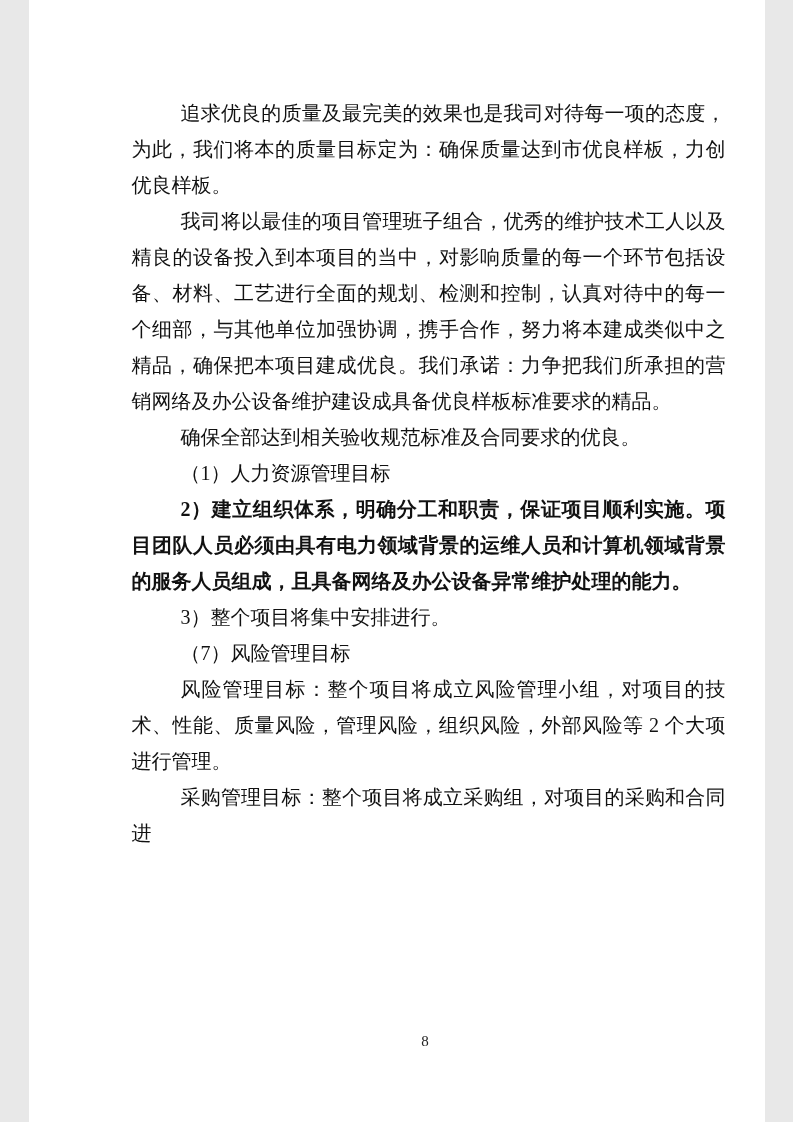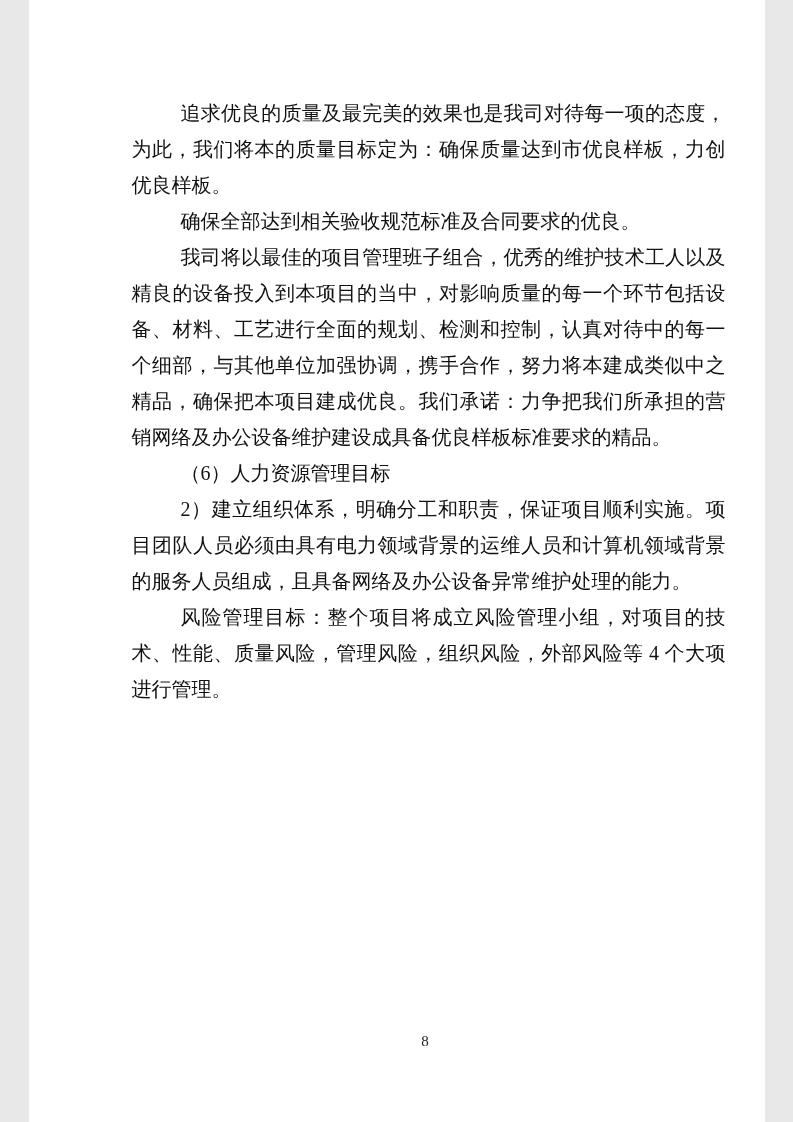--- a/index.html
+++ b/index.html
@@ -26,42 +26,45 @@
   p.para {
     margin: 0;
     padding: 0;
     font-size: 20px;
     line-height: 36px;
     text-align: justify;
     text-indent: 49px;
     word-break: break-all;
   }
   p.para.bold {
-    font-weight: 400;
+    font-weight: 700;
   }
   .footer {
     position: absolute;
     left: 0;
     top: 1032px;
     width: 793px;
     text-align: center;
   }
   .page-number {
     font-size: 15px;
     color: #222222;
   }
 </style>
 </head>
 <body>
 
 <div class="page">
   <div class="content">
     <p class="para">追求优良的质量及最完美的效果也是我司对待每一项的态度，为此，我们将本的质量目标定为：确保质量达到市优良样板，力创优良样板。</p>
+    <p class="para">我司将以最佳的项目管理班子组合，优秀的维护技术工人以及精良的设备投入到本项目的当中，对影响质量的每一个环节包括设备、材料、工艺进行全面的规划、检测和控制，认真对待中的每一个细部，与其他单位加强协调，携手合作，努力将本建成类似中之精品，确保把本项目建成优良。我们承诺：力争把我们所承担的营销网络及办公设备维护建设成具备优良样板标准要求的精品。</p>
     <p class="para">确保全部达到相关验收规范标准及合同要求的优良。</p>
-    <p class="para">我司将以最佳的项目管理班子组合，优秀的维护技术工人以及精良的设备投入到本项目的当中，对影响质量的每一个环节包括设备、材料、工艺进行全面的规划、检测和控制，认真对待中的每一个细部，与其他单位加强协调，携手合作，努力将本建成类似中之精品，确保把本项目建成优良。我们承诺：力争把我们所承担的营销网络及办公设备维护建设成具备优良样板标准要求的精品。</p>
-    <p class="para">（6）人力资源管理目标</p>
+    <p class="para">（1）人力资源管理目标</p>
     <p class="para bold">2）建立组织体系，明确分工和职责，保证项目顺利实施。项目团队人员必须由具有电力领域背景的运维人员和计算机领域背景的服务人员组成，且具备网络及办公设备异常维护处理的能力。</p>
-    <p class="para">风险管理目标：整个项目将成立风险管理小组，对项目的技术、性能、质量风险，管理风险，组织风险，外部风险等 4 个大项进行管理。</p>
+    <p class="para">3）整个项目将集中安排进行。</p>
+    <p class="para">（7）风险管理目标</p>
+    <p class="para">风险管理目标：整个项目将成立风险管理小组，对项目的技术、性能、质量风险，管理风险，组织风险，外部风险等 2 个大项进行管理。</p>
+    <p class="para">采购管理目标：整个项目将成立采购组，对项目的采购和合同进</p>
   </div>
   <div class="footer">
     <span class="page-number">8</span>
   </div>
 </div>
 
 </body></html>

